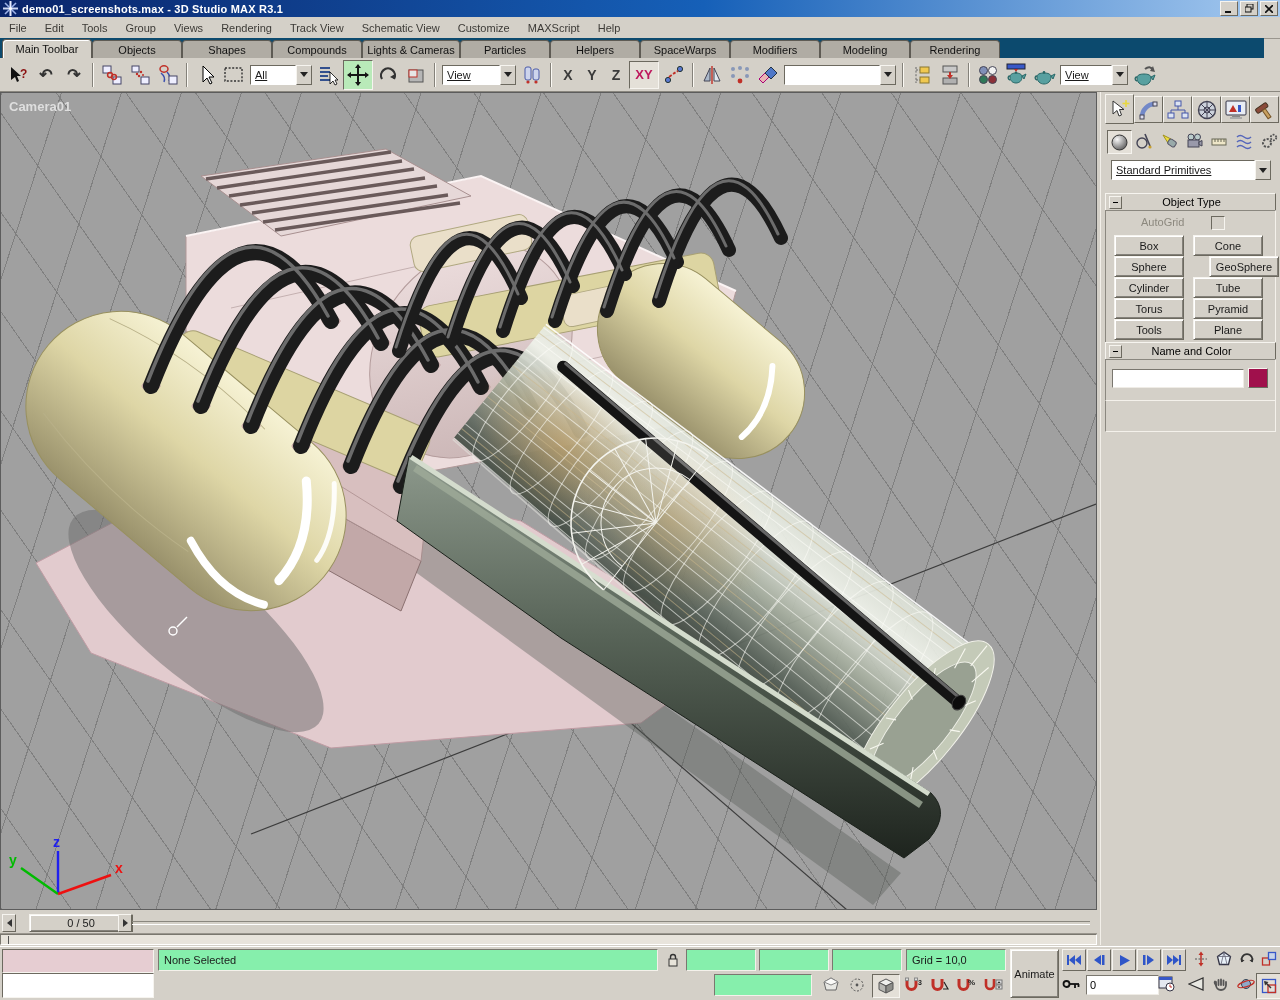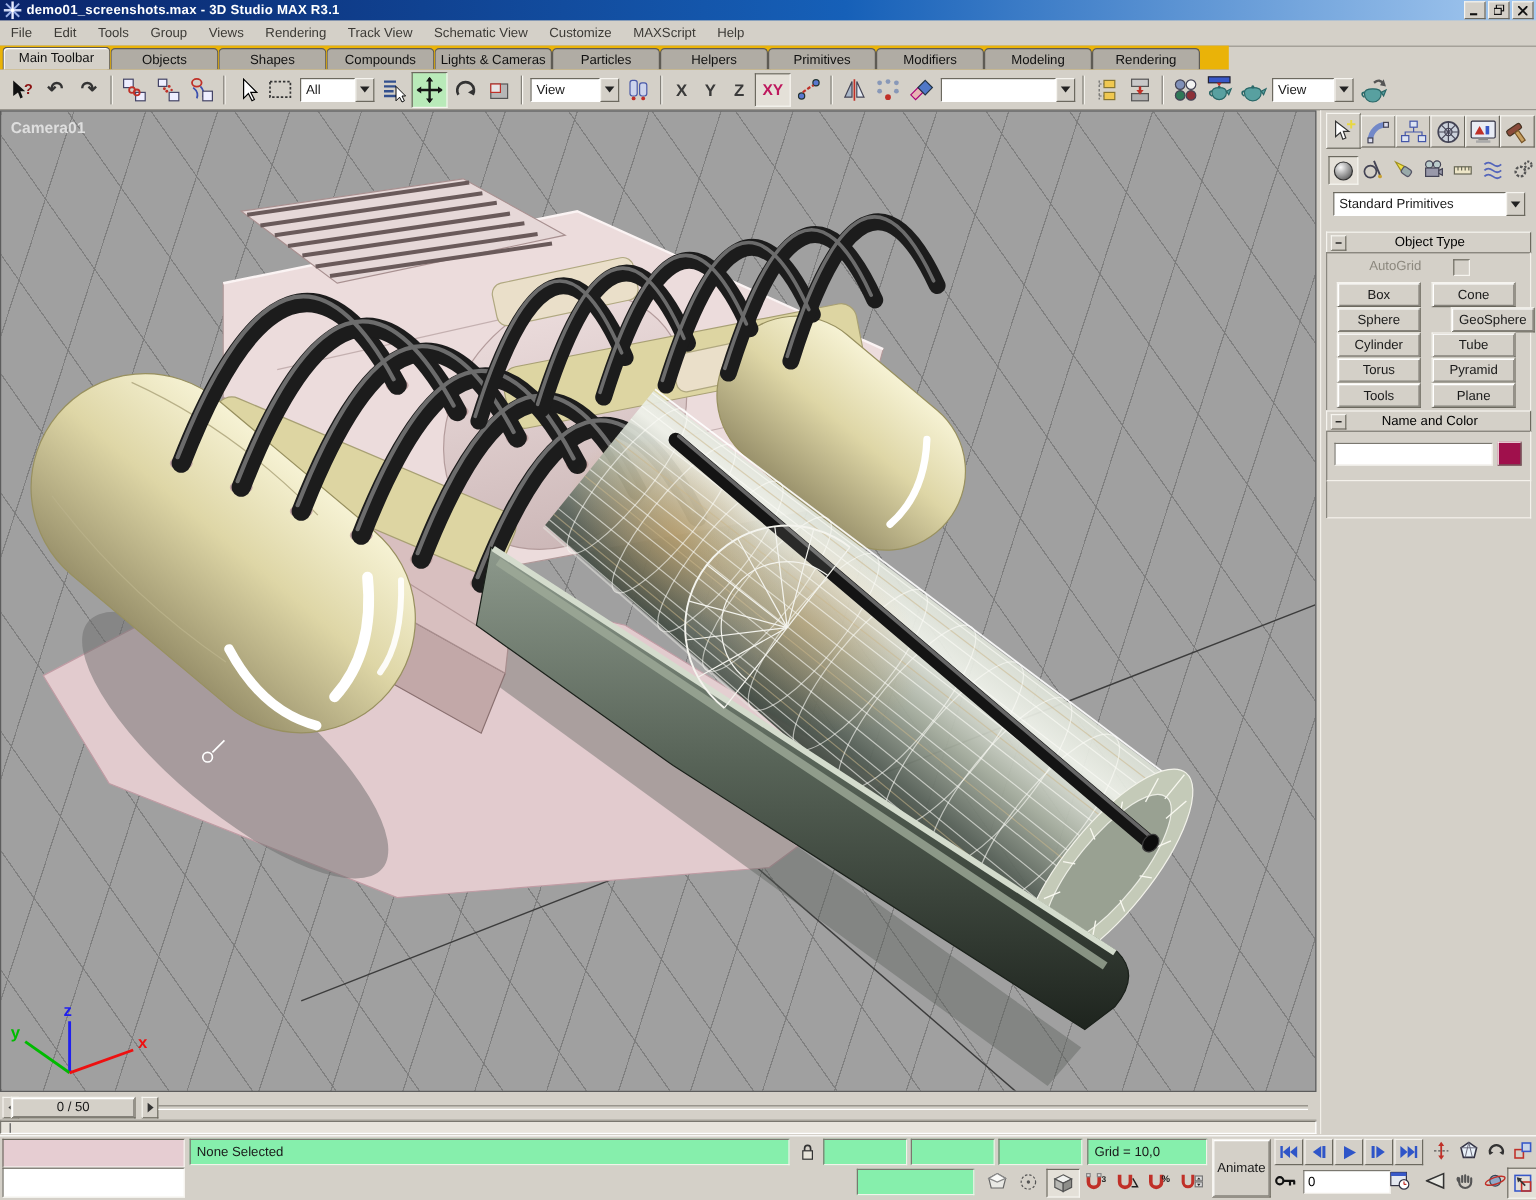--- a/index.html
+++ b/index.html
@@ -12,34 +12,34 @@
   .sunken{border:1px solid;border-color:#6c695f #f6f4ef #f6f4ef #6c695f;}
   .pressed{border:1px solid;border-color:#6c695f #f6f4ef #f6f4ef #6c695f;background:#e4e0d8;}
   .field{background:#fff;border:1px solid;border-color:#7a776f #efece6 #efece6 #7a776f;}
   .titlebar{left:0;top:0;width:1280px;height:17px;
     background:linear-gradient(90deg,#0a246a,#1660b8 55%,#a6caf0);display:flex;align-items:center;}
   .title-text{color:#fff;font-weight:bold;font-size:11px;margin-left:4px;letter-spacing:.2px;}
   .winbtn{width:16px;height:13px;margin-left:2px;display:flex;align-items:center;justify-content:center;}
   .menubar{left:0;top:17px;width:1280px;height:21px;display:flex;align-items:center;
     border-bottom:1px solid #9a968e;}
   .menu-item{padding:3px 9px;color:#3c3a36;}
-  .tabbar{left:0;top:38px;width:1024px;height:20px;background:#eab308;border-bottom:1px solid #8a877f;}
+  .tabbar{left:0;top:38px;width:1264px;height:20px;background:#0c4a6e;border-bottom:1px solid #8a877f;}
   .tab{position:absolute;top:2px;height:17px;width:88px;background:#b0aca4;
     border:1px solid #5e5b54;border-bottom:none;border-radius:4px 4px 0 0;
     display:flex;align-items:center;justify-content:center;color:#111;}
   .tab.active{background:#d4d0c8;height:18px;top:1px;z-index:2;
     box-shadow:inset 1px 1px 0 #fff;}
   .toolbar{left:0;top:58px;width:1280px;height:34px;display:flex;align-items:center;
     border-bottom:1px solid #8a877f;background:#d4d0c8;padding-left:4px;box-sizing:border-box;}
   .tbtn{width:26px;height:26px;display:flex;align-items:center;justify-content:center;flex:none;margin:0 1px;}
   .tbtn svg{display:block;}
   .tsep{width:0;height:24px;border-left:1px solid #84817a;border-right:1px solid #fbf9f4;margin:0 4px;flex:none;}
   .combo{display:flex;flex:none;height:20px;margin:0 2px;}
   .combo .cfield{background:#fff;border:1px solid;border-color:#6c695f #fff #fff #6c695f;
-     display:flex;align-items:center;padding:0 4px;flex:1;}
+     display:flex;align-items:center;padding:0 4px;flex:1;text-decoration:underline;}
   .combo .cbtn{width:16px;height:20px;box-sizing:border-box;display:flex;align-items:center;justify-content:center;}
   .arrow-dn{width:0;height:0;border-left:4px solid transparent;border-right:4px solid transparent;border-top:5px solid #222;}
   .glyph{font-size:16px;line-height:1;color:#333;font-weight:bold;}
   
   .viewport{left:0;top:92px;width:1097px;height:818px;background:#a0a0a0;
     border:1px solid #5c5c5c;box-sizing:border-box;overflow:hidden;
     background-image:
       repeating-linear-gradient(108deg, rgba(122,122,122,.85) 0 1px, transparent 1px 57px),
       repeating-linear-gradient(55deg,  rgba(122,122,122,.85) 0 1px, transparent 1px 57px);}
   .vp-label{position:absolute;left:8px;top:6px;color:#dedede;font-weight:bold;font-size:13px;}
@@ -125,21 +125,21 @@
     <div class="tab" style="left:362px;width:96px">
         <span>Lights &amp; Cameras</span>
       </div>
     <div class="tab" style="left:460px">
         <span>Particles</span>
       </div>
     <div class="tab" style="left:550px">
         <span>Helpers</span>
       </div>
     <div class="tab" style="left:640px">
-        <span>Primitives</span>
+        <span>SpaceWarps</span>
       </div>
     <div class="tab" style="left:730px">
         <span>Modifiers</span>
       </div>
     <div class="tab" style="left:820px">
         <span>Modeling</span>
       </div>
     <div class="tab" style="left:910px">
         <span>Rendering</span>
       </div>
@@ -745,21 +745,21 @@
     </div>
     <div class="abs" style="left:4px;top:267px;width:169px;height:40px;border:1px solid;border-color:#8a877f #f4f1eb #f4f1eb #8a877f"></div>
     <input class="abs field" style="left: 11px; top: 277px; width: 126px; height: 15px; font: 11px &quot;Liberation Sans&quot;, sans-serif;" value="">
     <div class="abs raised swatch" style="left:147px;top:276px;width:18px;height:18px"></div>
   </div>
 
   <div class="abs timeslider">
     <div class="abs raised" style="left:2px;top:2px;width:12px;height:16px;display:flex;align-items:center;justify-content:center">
       <div style="width:0;height:0;border-top:4px solid transparent;border-bottom:4px solid transparent;border-right:5px solid #333"></div>
     </div>
-    <div class="abs raised raised2" style="left:9px;top:2px;width:102px;height:16px;display:flex;align-items:center;justify-content:center">
+    <div class="abs raised raised2" style="left:29px;top:2px;width:102px;height:16px;display:flex;align-items:center;justify-content:center">
       <span>0 / 50</span>
     </div>
     <div class="abs raised" style="left:118px;top:2px;width:12px;height:16px;display:flex;align-items:center;justify-content:center">
       <div style="width:0;height:0;border-top:4px solid transparent;border-bottom:4px solid transparent;border-left:5px solid #333"></div>
     </div>
     <div class="abs" style="left:132px;top:9px;width:958px;height:2px;border-top:1px solid #8a877f;border-bottom:1px solid #fff"></div>
   </div>
   <div class="abs trackbar">
     <div style="position:absolute;left:7px;top:1px;width:1px;height:8px;background:#555"></div>
   </div>

